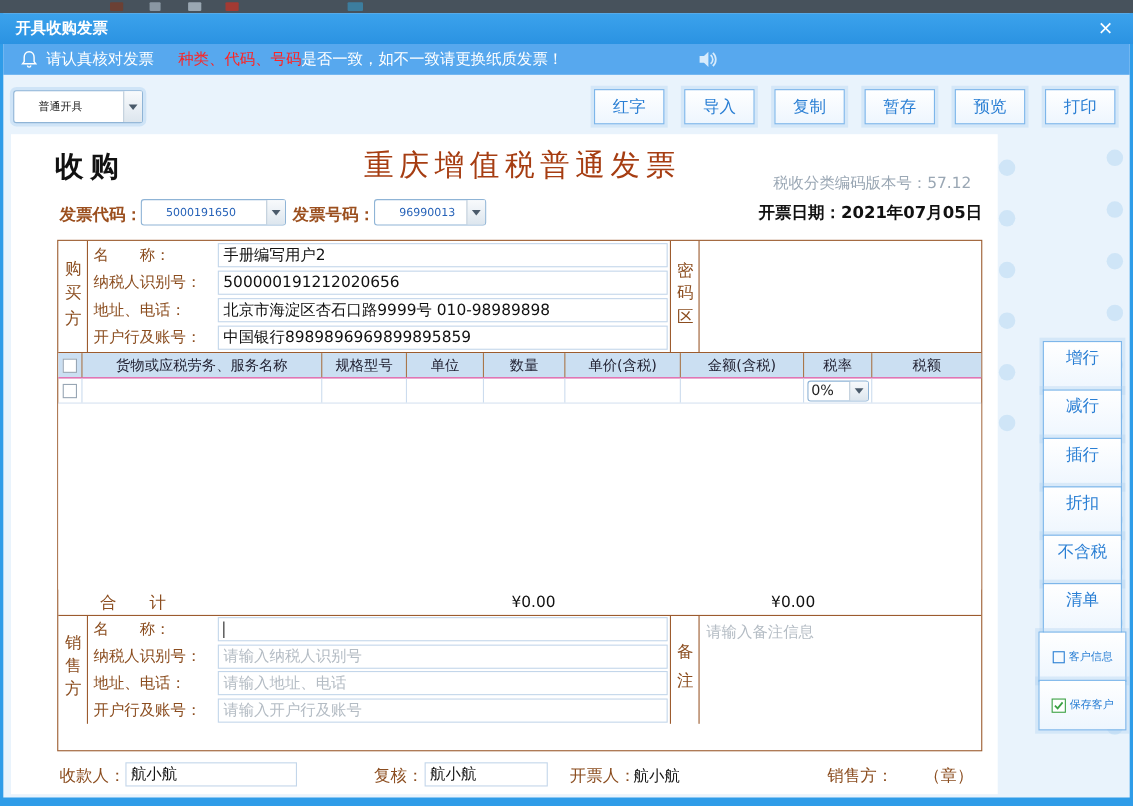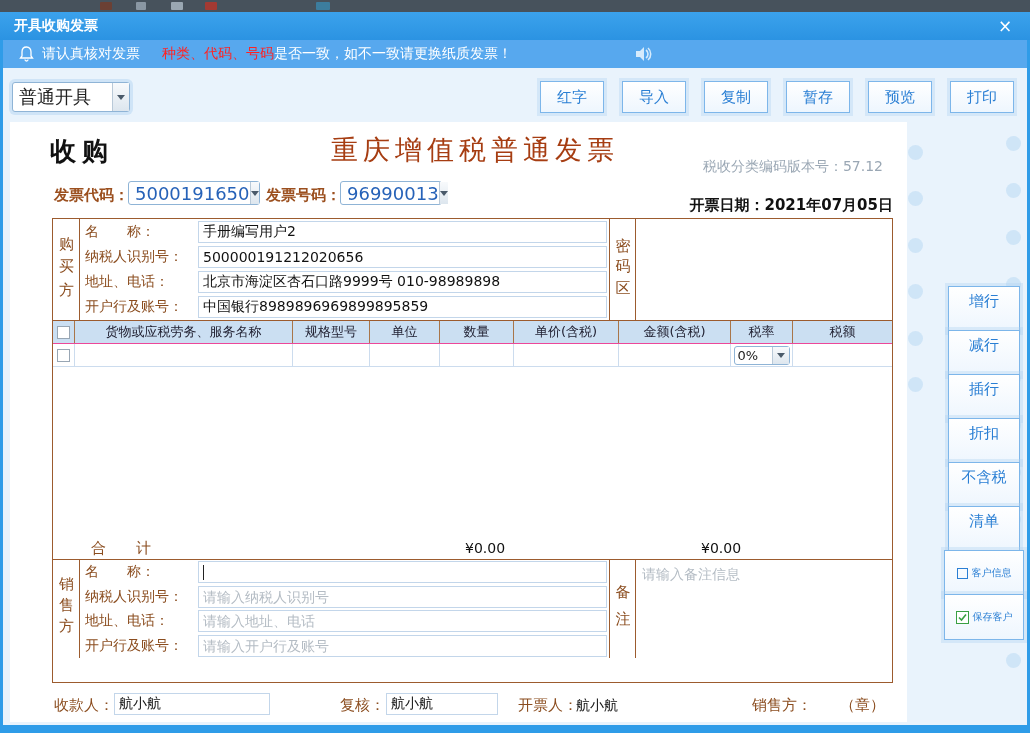--- a/index.html
+++ b/index.html
@@ -25,56 +25,56 @@
 
   
   .notice { position:absolute; left:3px; top:40px; width:1024px; height:28px; background:#57a8ee;
             display:flex; align-items:center; color:#fff; font-size:14px; }
   .notice .bell { margin:0 8px 0 16px; display:flex; }
   .notice .hl { color:#ff2222;margin-left:22px; }
   .speaker { position:absolute; left:630px; top:4px; }
 
   
   .combo { background:#fff; border:1px solid #8fb4d6; border-radius:3px; display:flex; align-items:stretch; }
-  .combo .val { flex:1; display:flex; align-items:center; padding-left:6px; font-size:18px; color:#2662b8; }
+  .combo .val { flex:1; display:flex; align-items:center; padding-left:22px; font-size:10px; color:#2662b8; }
   .combo .dd  { width:17px; background:linear-gradient(#f8fafc,#dde6ee); border-left:1px solid #b9c9d8;
                 display:flex; align-items:center; justify-content:center; }
   .arrow-down { width:0; height:0; border:4px solid transparent; border-top:5px solid #4a5a6a; margin-top:4px; }
   .mode-combo { position:absolute; left:12px; top:82px; width:118px; height:30px;
                 box-shadow:0 0 0 3px rgba(175,210,242,.45); }
   .mode-combo .val { color:#222; }
   .tb-buttons { position:absolute; left:540px; top:81px; display:flex; gap:18px; }
   .btn { width:64px; height:32px; border:1px solid #7db6ea; border-radius:0; color:#2a7fd4;
          background:linear-gradient(#ffffff,#eef6fe); font-size:15px; text-align:center; line-height:30px;
          box-shadow:0 0 0 3px rgba(175,210,242,.35); cursor:pointer;
          font-family:"DejaVu Sans","Liberation Sans",sans-serif; }
 
   
   .dot { position:absolute; width:15px; height:15px; border-radius:50%; background:#cfe5f7; }
 
   
-  .side-btn { position:absolute; left:948px; width:72px; height:46px; line-height:28px; }
+  .side-btn { position:absolute; left:948px; width:72px; height:46px; line-height:28px;margin-top:24px; }
   .side-btn.wide { left:944px; width:80px; font-size:10px; display:flex; align-items:center;
                    justify-content:center; gap:4px; line-height:normal; }
   .sq-icon { width:11px; height:11px; border:1px solid #2a7fd4; display:inline-block; }
   .chk-green { width:13px; height:13px; border:1px solid #3aa043; background:#fff; display:inline-flex;
                align-items:center; justify-content:center; }
 
   
   .paper { position:absolute; left:10px; top:122px; width:897px; height:600px; background:#fff; }
   .serif { font-family:"DejaVu Serif","Liberation Serif",serif; }
   .inv-type { position:absolute; left:40px; top:12px; font-size:26px; font-weight:bold; color:#111;
               letter-spacing:6px; }
   .inv-title { position:absolute; left:240px; top:10px; width:450px; text-align:center; font-size:27px;
                color:#a63d12; letter-spacing:5px; }
   .tax-ver { position:absolute; right:24px; top:36px; font-size:14px; color:#9aa7b4; }
   .code-row { position:absolute; left:0; top:62px; width:100%; height:26px; }
   .inv-label { color:#9b4f1e; font-size:15px; font-weight:bold; }
   .code-combo { position:absolute; top:-3px; height:24px; }
-  .date-text { position:absolute; right:14px; top:12px; font-size:15px; font-weight:bold; color:#111; }
+  .date-text { position:absolute; right:14px; top:0; font-size:15px; font-weight:bold; color:#111; }
 
   .inv-outline { position:absolute; left:42px; top:96px; width:841px; height:465px;
                  border:1px solid #9c5b2e; display:flex; flex-direction:column; }
   .brown-b { border-bottom:1px solid #9c5b2e; }
 
   .party { display:flex; }
   .buyer-section { height:102px; }
   .seller-section { height:98px; }
   .side-cell { width:27px; display:flex; justify-content:center; border-right:1px solid #9c5b2e;
                color:#8b4d1f; font-size:15px; }

